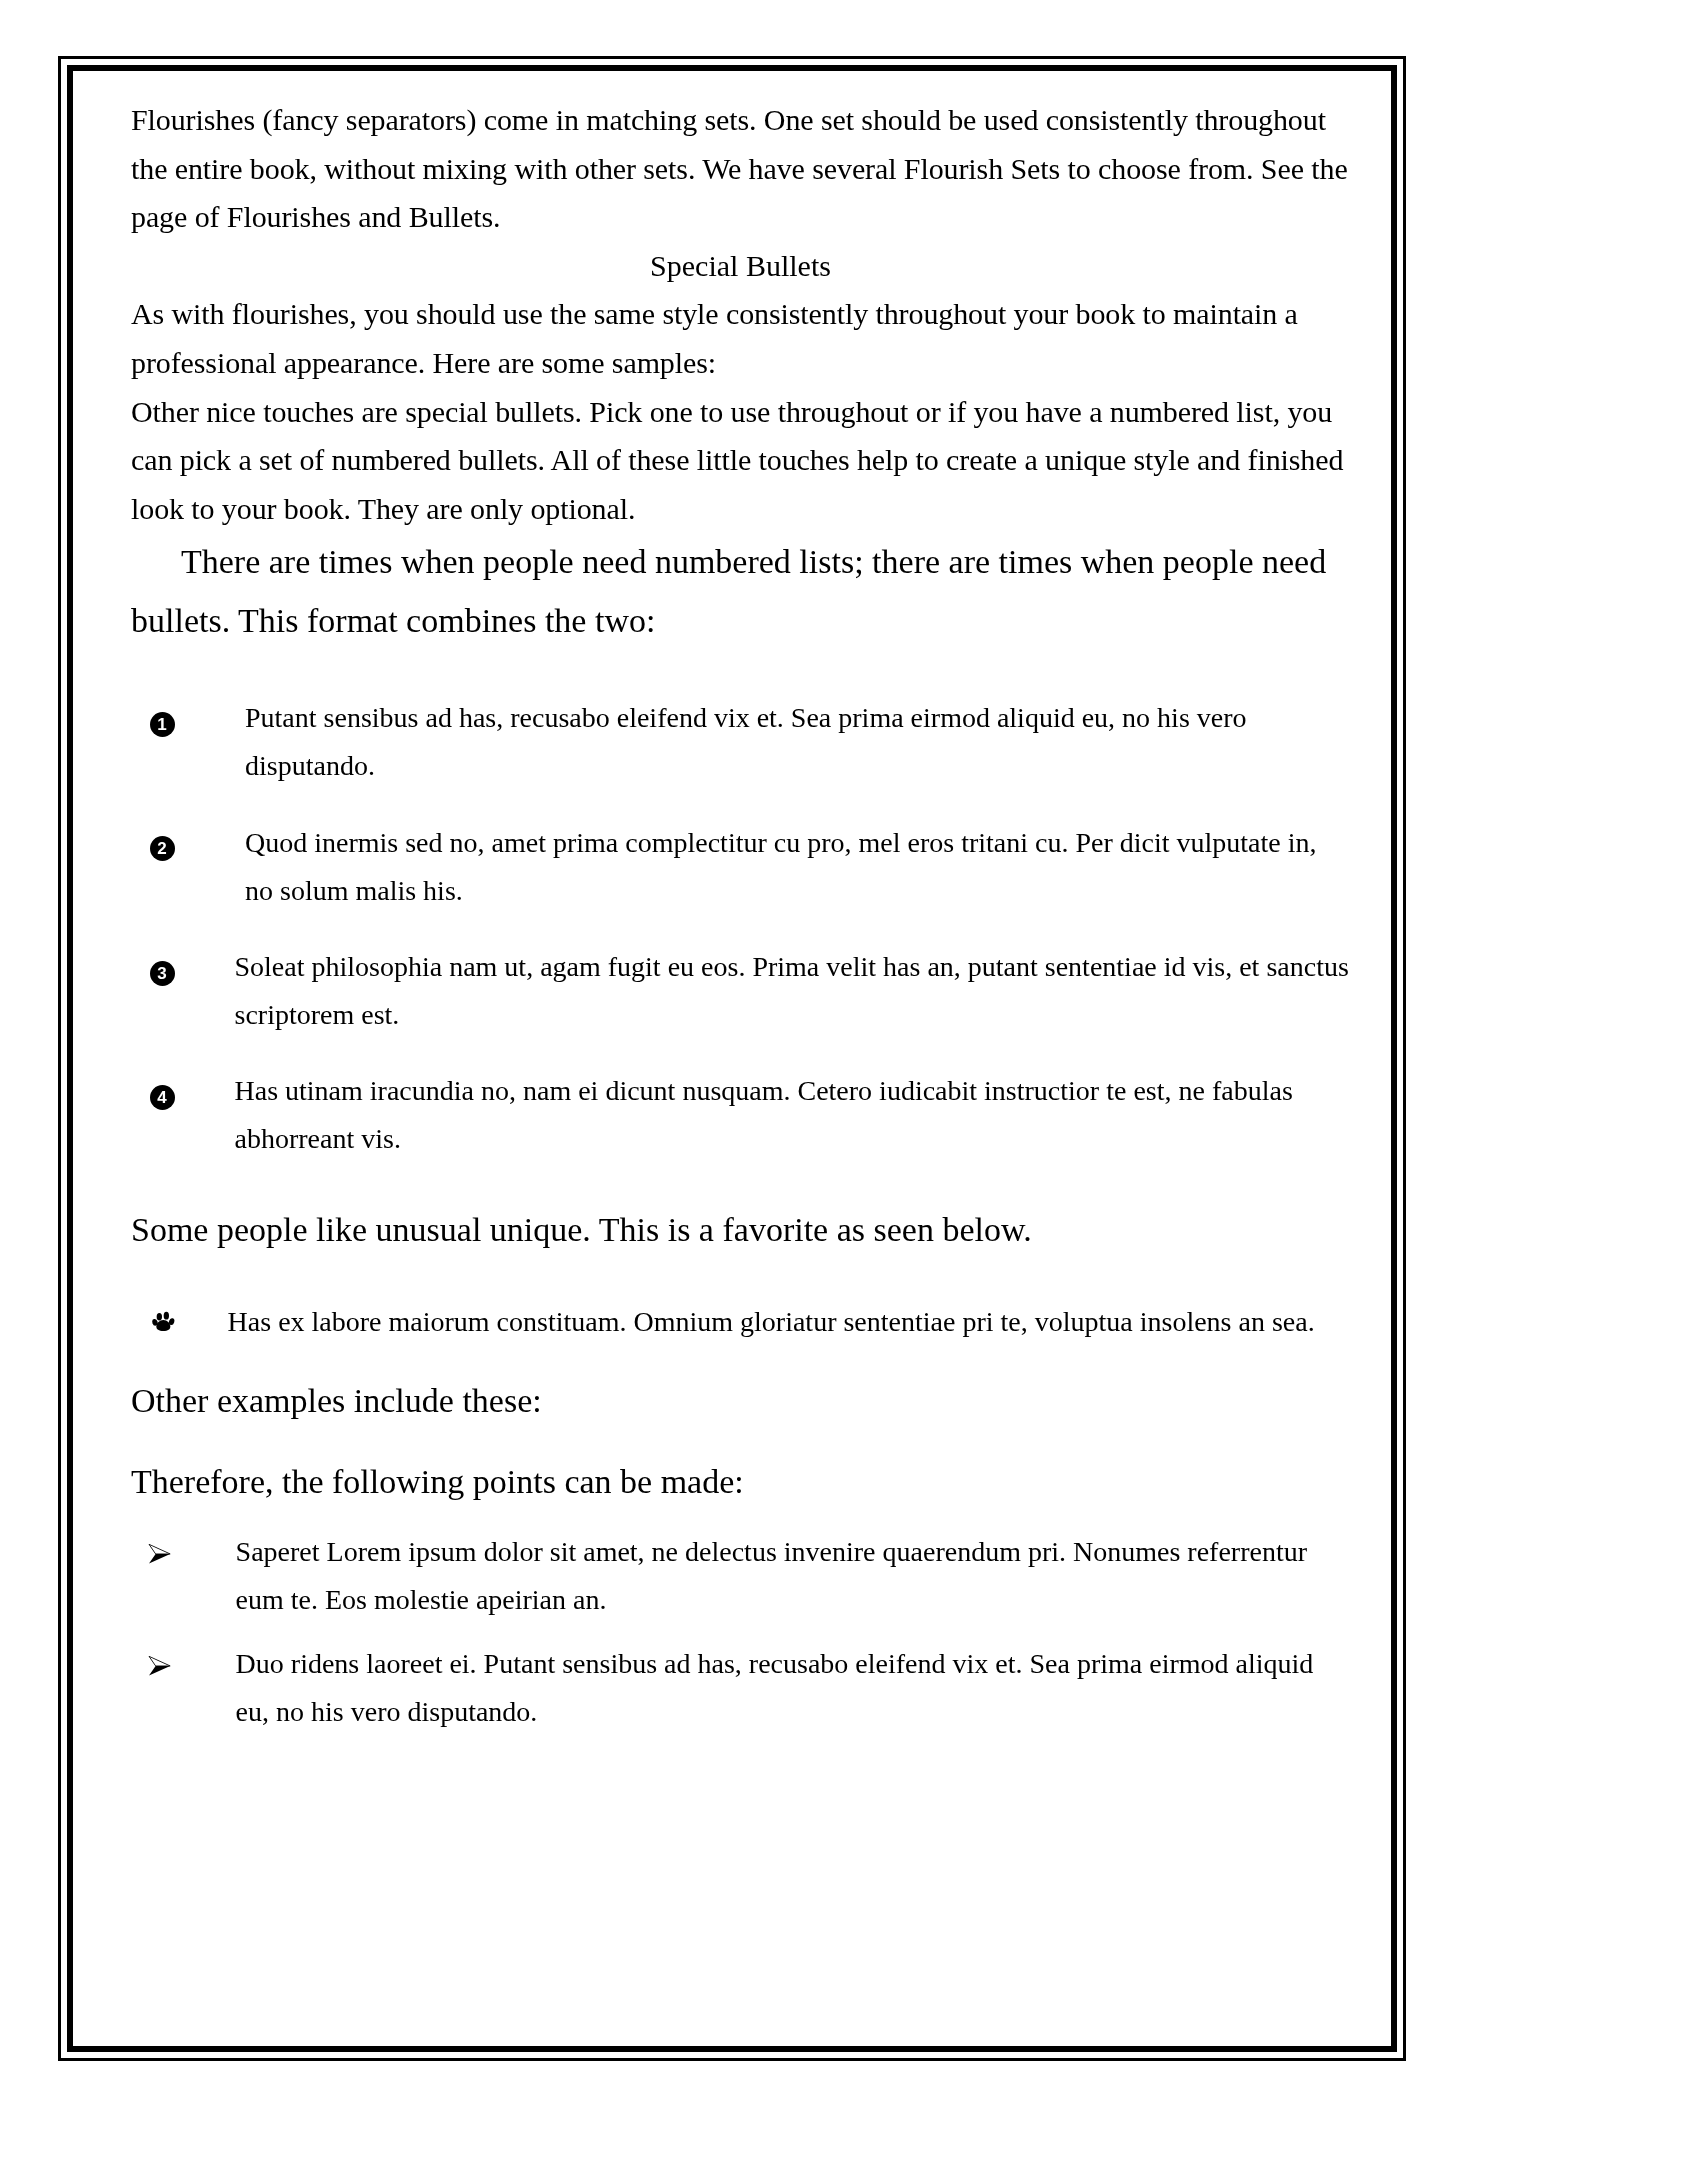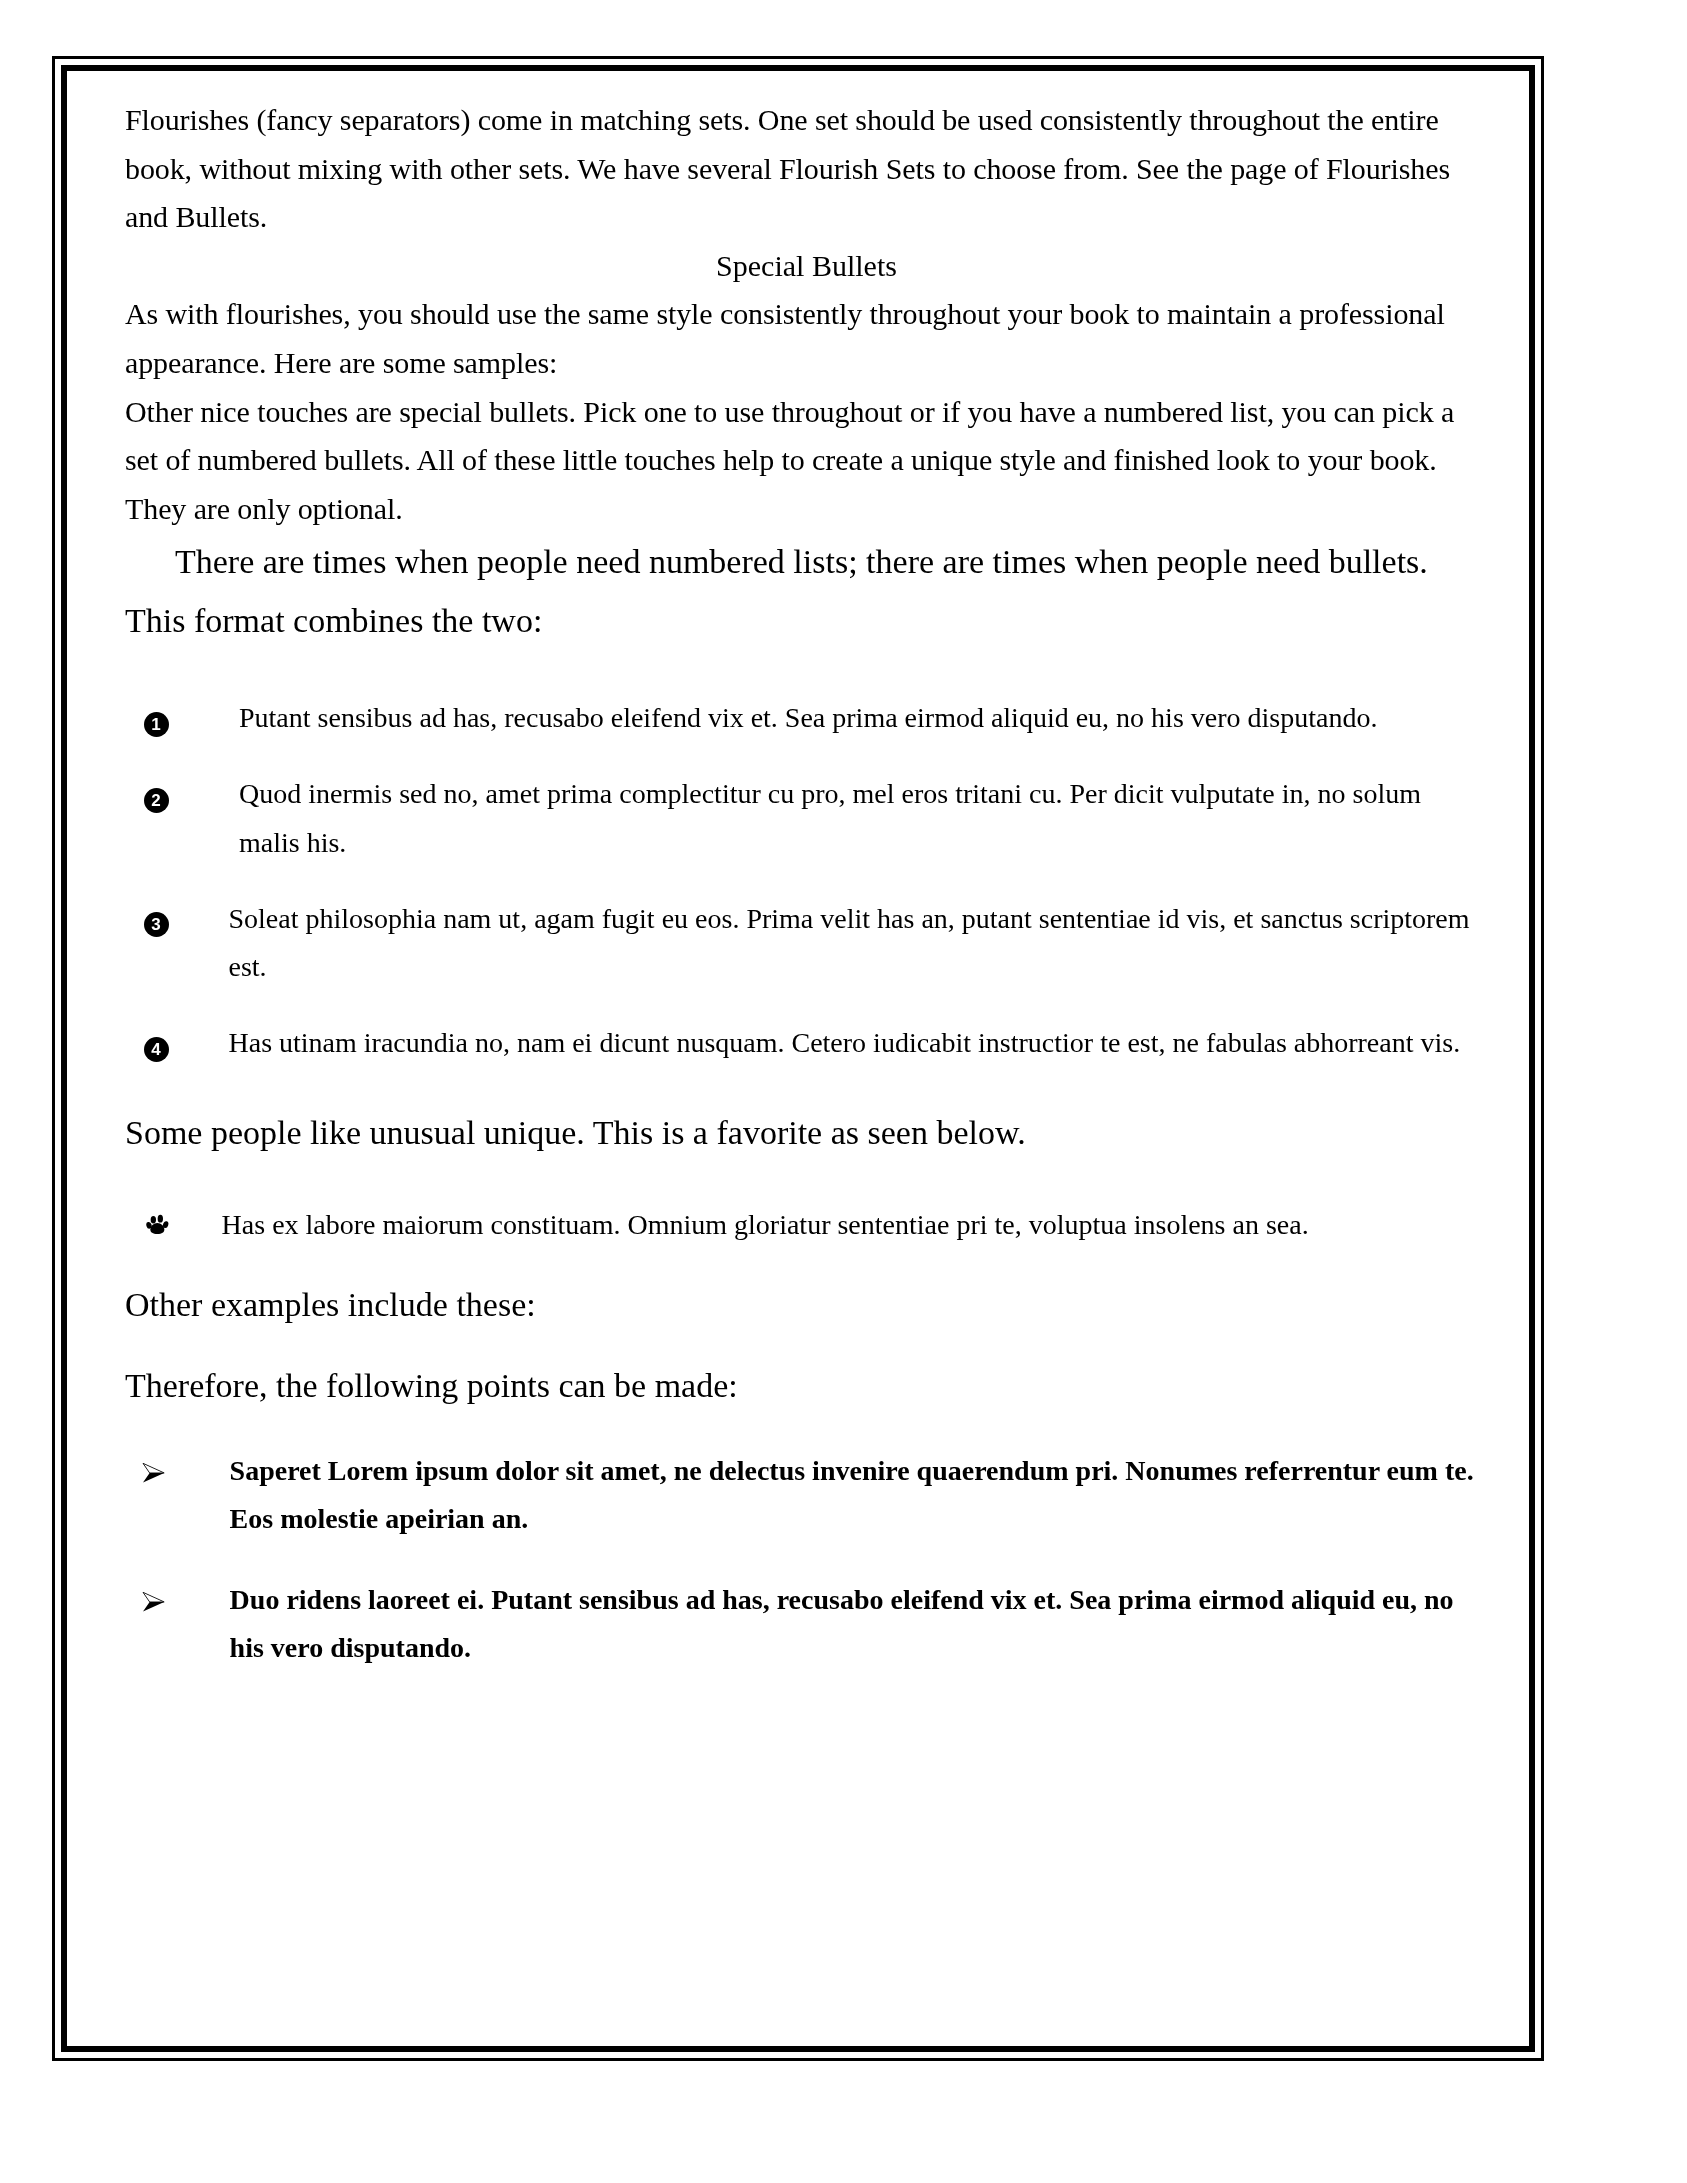--- a/index.html
+++ b/index.html
@@ -12,23 +12,23 @@
     height: 2183px;
     font-family: "Liberation Serif", "DejaVu Serif", serif;
     color: #000000;
     position: relative;
     overflow: hidden;
   }
 
   
   #page-frame {
     position: absolute;
-    left: 52px;
+    left: 58px;
     top: 56px;
-    width: 1492px;
+    width: 1348px;
     height: 2005px;
     border: 3.3px solid #000000;
     box-sizing: border-box;
     background: #ffffff;
   }
   #page-frame-inner {
     position: absolute;
     left: 6px;
     top: 6px;
     right: 6px;
@@ -115,21 +115,21 @@
   .num-list .li-row.indent-a .text-cell { padding-left: 22.5px; }
   .num-list .li-row.indent-b .text-cell { padding-left: 12px; }
 
   
   .paw-list .li-row { margin-top: 22.5px; justify-content: space-between; }
   .paw-list .bullet-cell { width: 65px; padding-left: 21px; }
   .paw-list .text-cell { padding-left: 10.6px; }
   .paw-icon { display: inline-block; vertical-align: -4px; }
 
   
-  .arrow-list .li-row { margin-top: 32px; font-weight: bold; }
+  .arrow-list .li-row { margin-top: 16px; }
   .arrow-list .bullet-cell { width: 74px; padding-left: 16px; }
   .arrow-list .text-cell { padding-left: 14.6px; }
   .arrow-icon { display: inline-block; vertical-align: -4.6px; }
 
   .sp-24 { height: 16px; }
   .sp-34 { height: 22.5px; }
   .sp-40 { height: 26.5px; }
   .sp-56 { height: 37px; }
 </style>
 </head>

